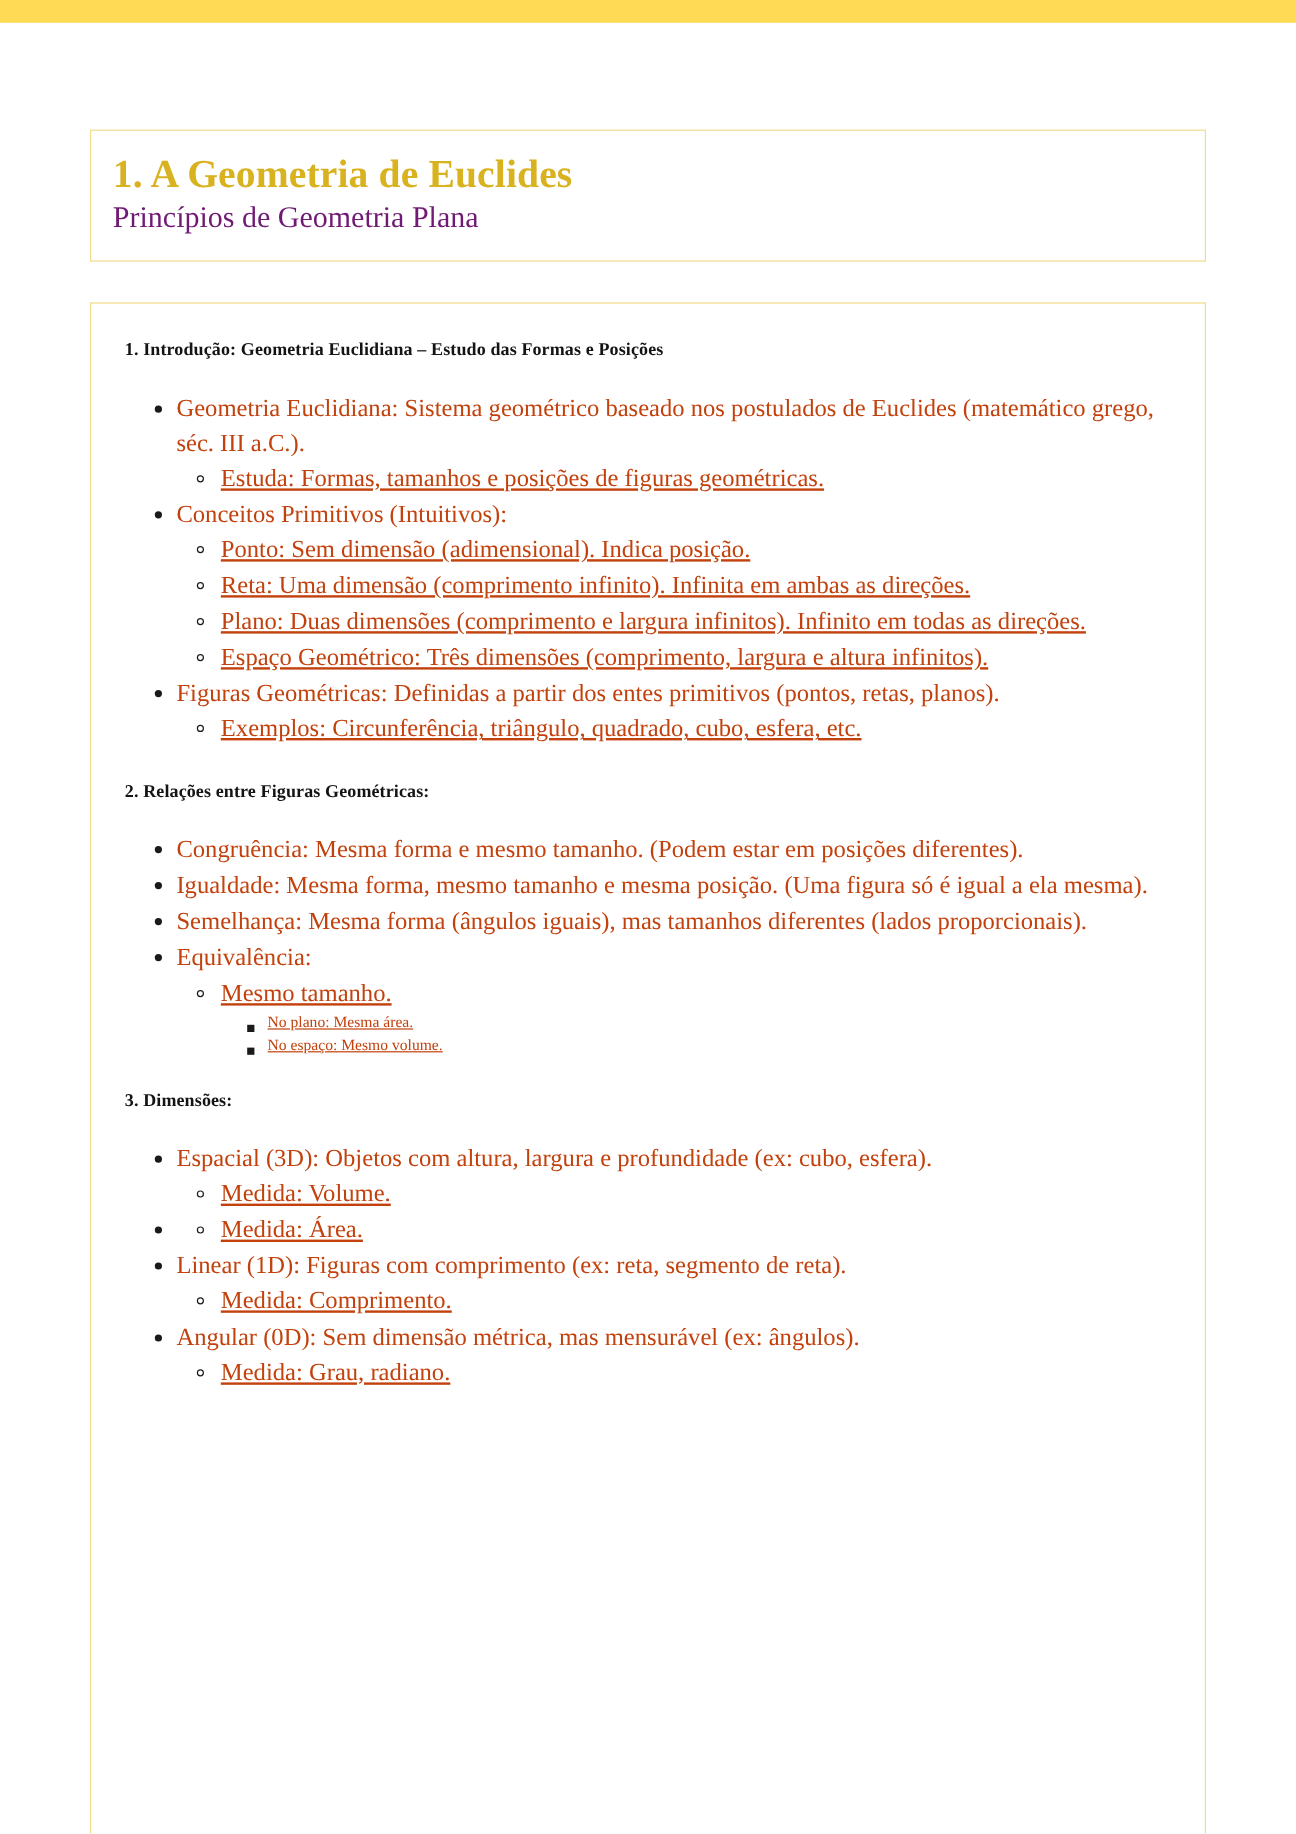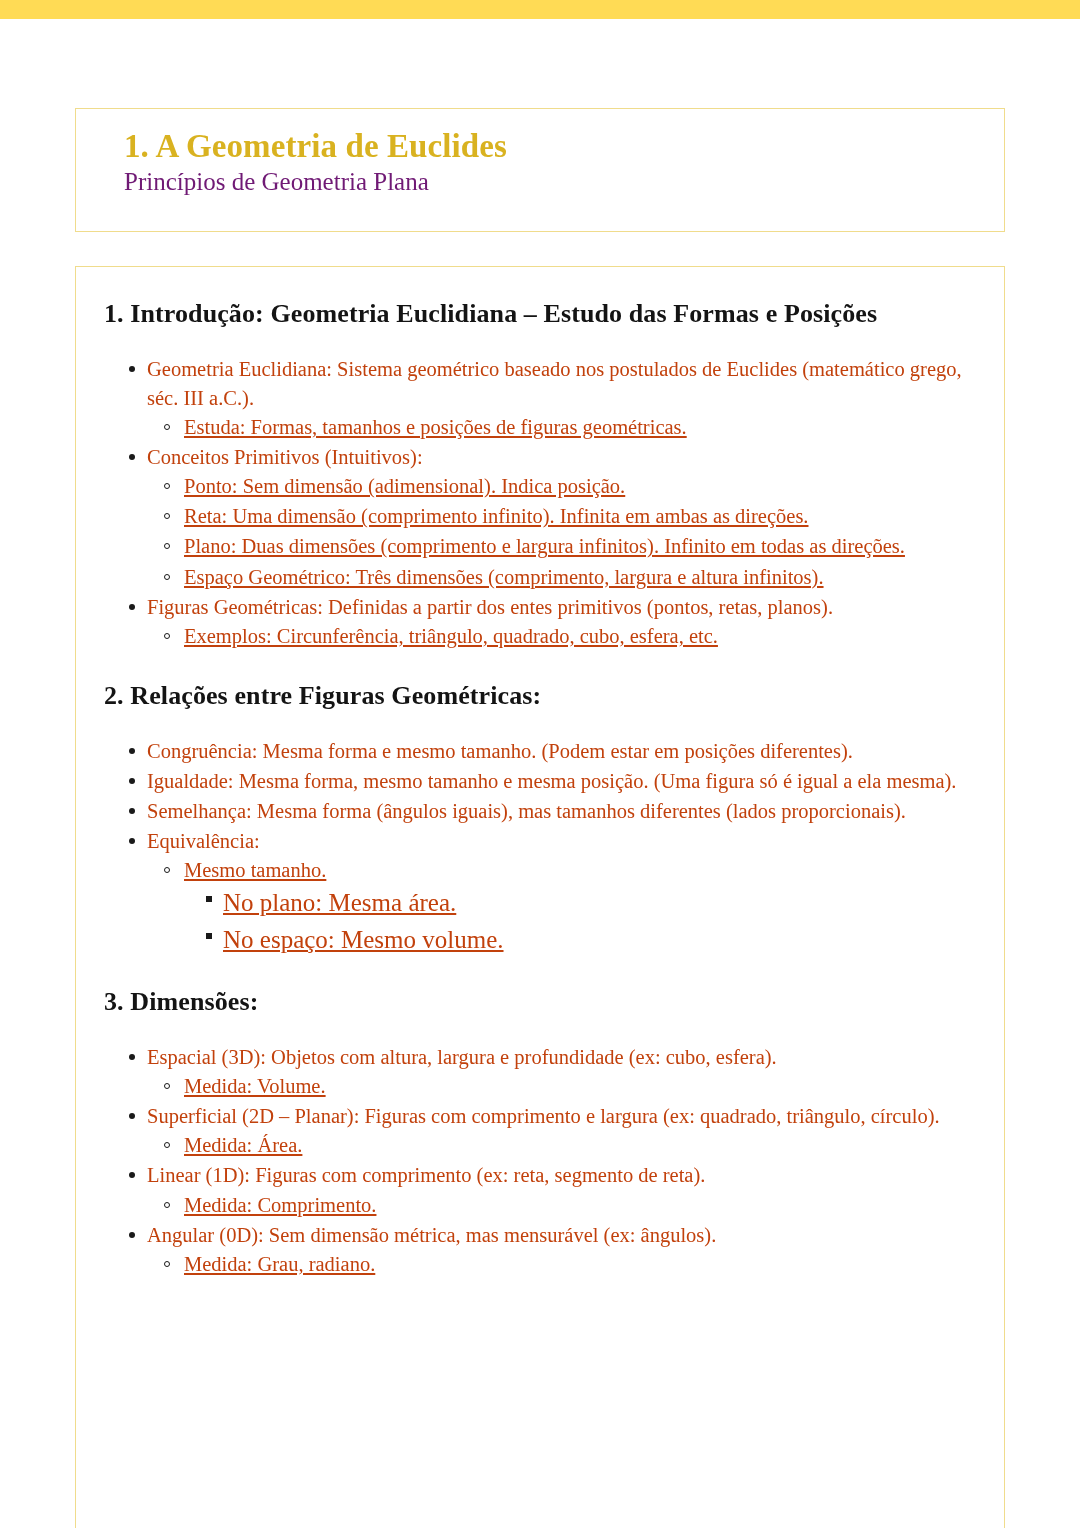--- a/index.html
+++ b/index.html
@@ -33,23 +33,23 @@
     top: 19px;
     left: 0;
     width: 1080px;
   }
 
   
   .header-box {
     margin: 89px 75px 0 75px;
     border: 1.5px solid #F0DC8C;
     background: #ffffff;
-    padding: 19px 30px 22px 48px;
+    padding: 19px 30px 22px 18px;
     box-sizing: border-box;
-    height: 124px;
+    height: 110px;
   }
   .doc-title {
     font-size: 33px;
     font-weight: bold;
     color: #D9B220;
     line-height: 1.12;
     margin: 0 0 3px 0;
     letter-spacing: 0.1px;
   }
   .doc-subtitle {
@@ -65,21 +65,21 @@
     margin: 34px 75px 0 75px;
     border: 1.5px solid #F0DC8C;
     border-bottom: none;
     background: #ffffff;
     padding: 30px 28px 0 28px;
     box-sizing: border-box;
     min-height: 1290px;
   }
 
   .section-heading {
-    font-size: 26px;
+    font-size: 15px;
     font-weight: bold;
     color: #141414;
     margin: 0 0 6px 0;
     line-height: 1.3;
     letter-spacing: 0.1px;
   }
   .section-block { margin-bottom: 28px; }
   .section-block:last-child { margin-bottom: 16px; }
 
   
@@ -132,21 +132,21 @@
   }
 
   ul.lvl3 {
     list-style: none;
     margin: 0;
     padding: 0;
   }
   ul.lvl3 > li {
     position: relative;
     padding-left: 39px;
-    font-size: 25px;
+    font-size: 13px;
     line-height: 1.42;
     margin-bottom: 1px;
   }
   ul.lvl3 > li > .bullet-square {
     position: absolute;
     left: 22px;
     top: 11px;
     width: 6px;
     height: 6px;
     background: #1a1a1a;
@@ -198,21 +198,21 @@
                   </ul></li>
               </ul></li>
           </ul>
         </div>
         <div class="section-block">
           <div class="section-heading">3. Dimensões:</div>
           <ul class="lvl1">
             <li><span class="bullet-disc"></span><span class="li-text">Espacial (3D): Objetos com altura, largura e profundidade (ex: cubo, esfera).</span><ul class="lvl2">
                 <li><span class="bullet-circle"></span><span class="li-text">Medida: Volume.</span></li>
               </ul></li>
-            <li><span class="bullet-disc"></span><span class="li-text">Superficial (2D – Planar): Figuras com comprimento e largura (ex: quadrado, triângulo, círculo).</span><ul class="lvl2">
+            <li><span class="bullet-disc"></span><ul class="lvl2">
                 <li><span class="bullet-circle"></span><span class="li-text">Medida: Área.</span></li>
               </ul></li>
             <li><span class="bullet-disc"></span><span class="li-text">Linear (1D): Figuras com comprimento (ex: reta, segmento de reta).</span><ul class="lvl2">
                 <li><span class="bullet-circle"></span><span class="li-text">Medida: Comprimento.</span></li>
               </ul></li>
             <li><span class="bullet-disc"></span><span class="li-text">Angular (0D): Sem dimensão métrica, mas mensurável (ex: ângulos).</span><ul class="lvl2">
                 <li><span class="bullet-circle"></span><span class="li-text">Medida: Grau, radiano.</span></li>
               </ul></li>
           </ul>
         </div>

